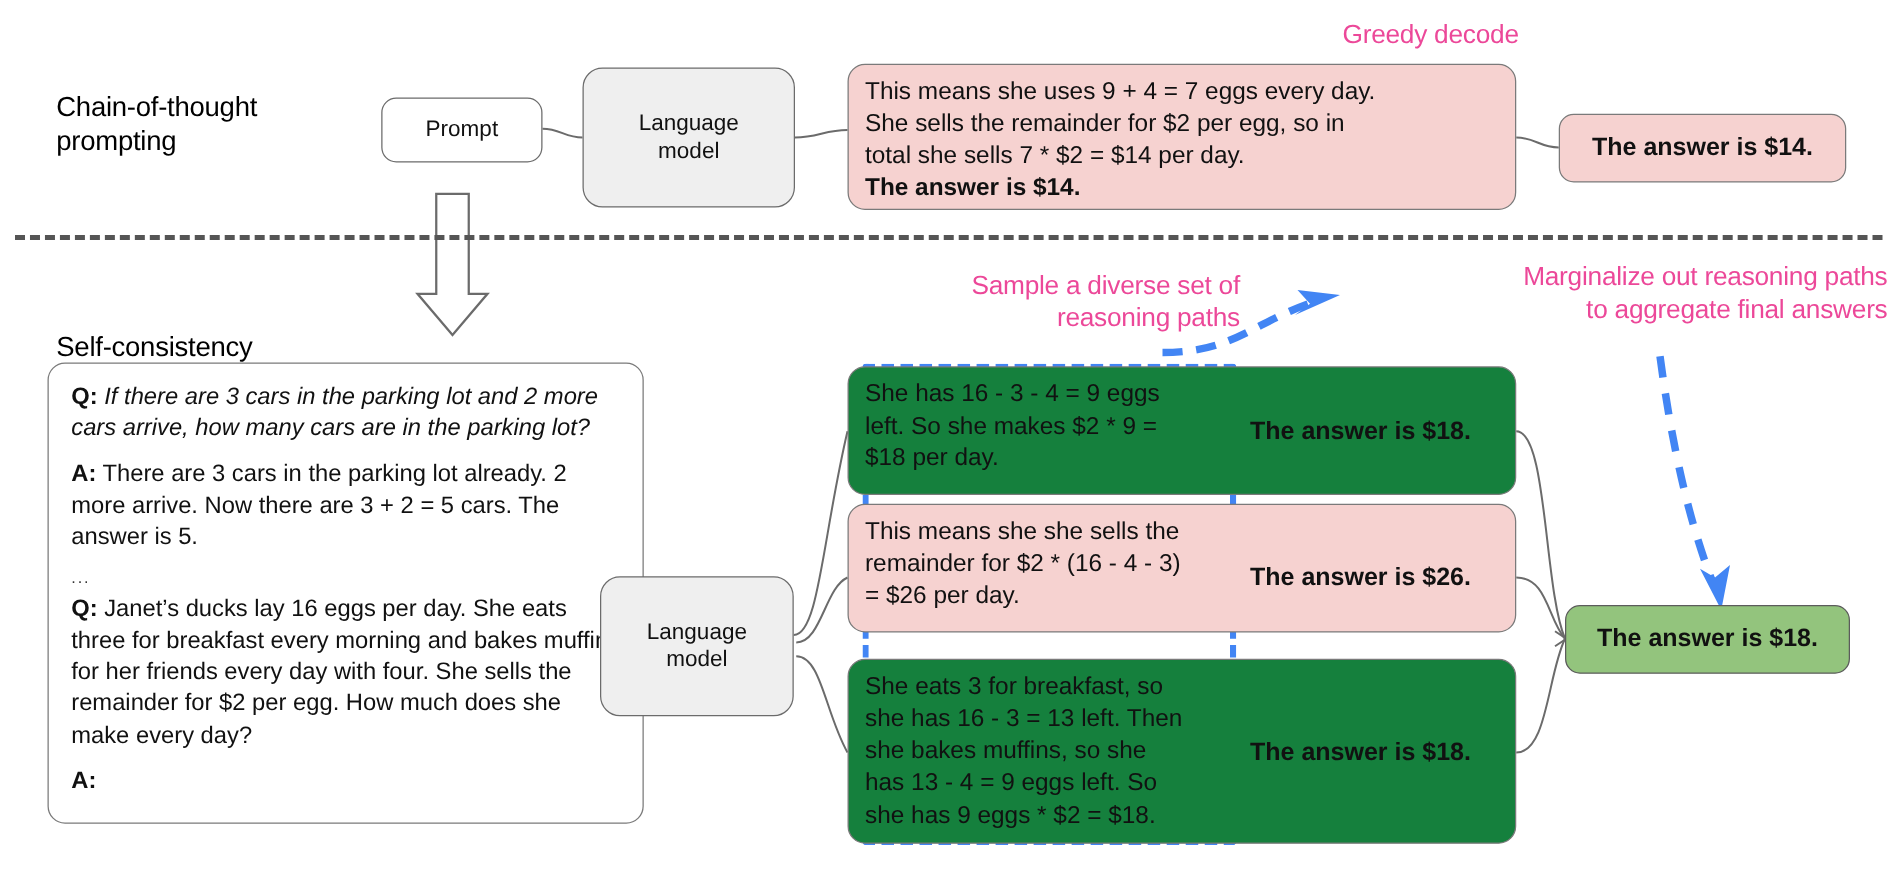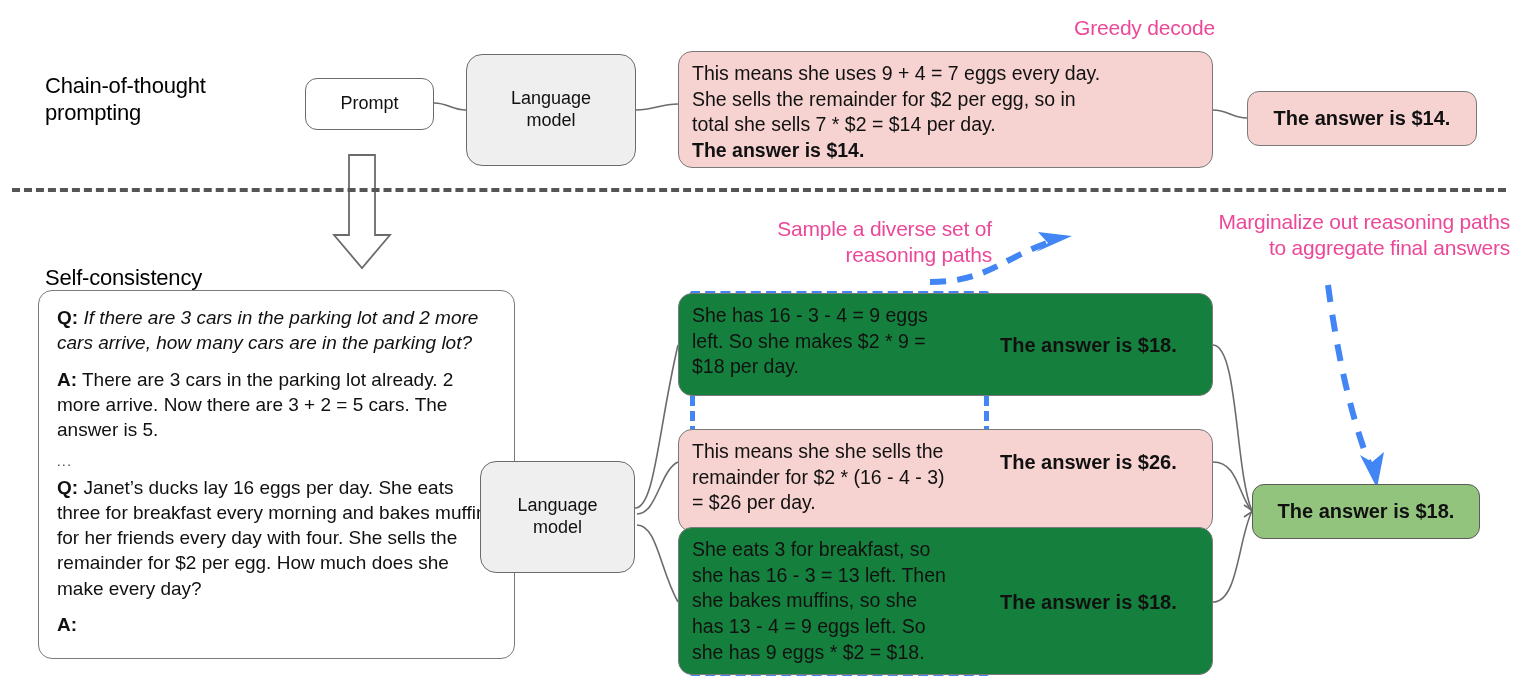--- a/index.html
+++ b/index.html
@@ -209,21 +209,21 @@
 
   <div class="dashed-blue" style="left:690px; top:291px; width:299px; height:385px;"></div>
 
   <div class="textbox lgreen" style="left:678px; top:293px; width:535px; height:103px;">
     <div>She has 16 - 3 - 4 = 9 eggs</div>
     <div>left. So she makes $2 * 9 =</div>
     <div>$18 per day.</div>
   </div>
   <div class="answer-label" style="left:1000px; top:334px;">The answer is $18.</div>
 
-  <div class="textbox pink" style="left:678px; top:429px; width:535px; height:103px;">
+  <div class="textbox pink" style="left:678px; top:403px; width:535px; height:103px;">
     <div>This means she she sells the</div>
     <div>remainder for $2 * (16 - 4 - 3)</div>
     <div>= $26 per day.</div>
   </div>
   <div class="answer-label" style="left:1000px; top:451px;">The answer is $26.</div>
 
   <div class="textbox lgreen" style="left:678px; top:527px; width:535px; height:148px;">
     <div>She eats 3 for breakfast, so</div>
     <div>she has 16 - 3 = 13 left. Then</div>
     <div>she bakes muffins, so she</div>

